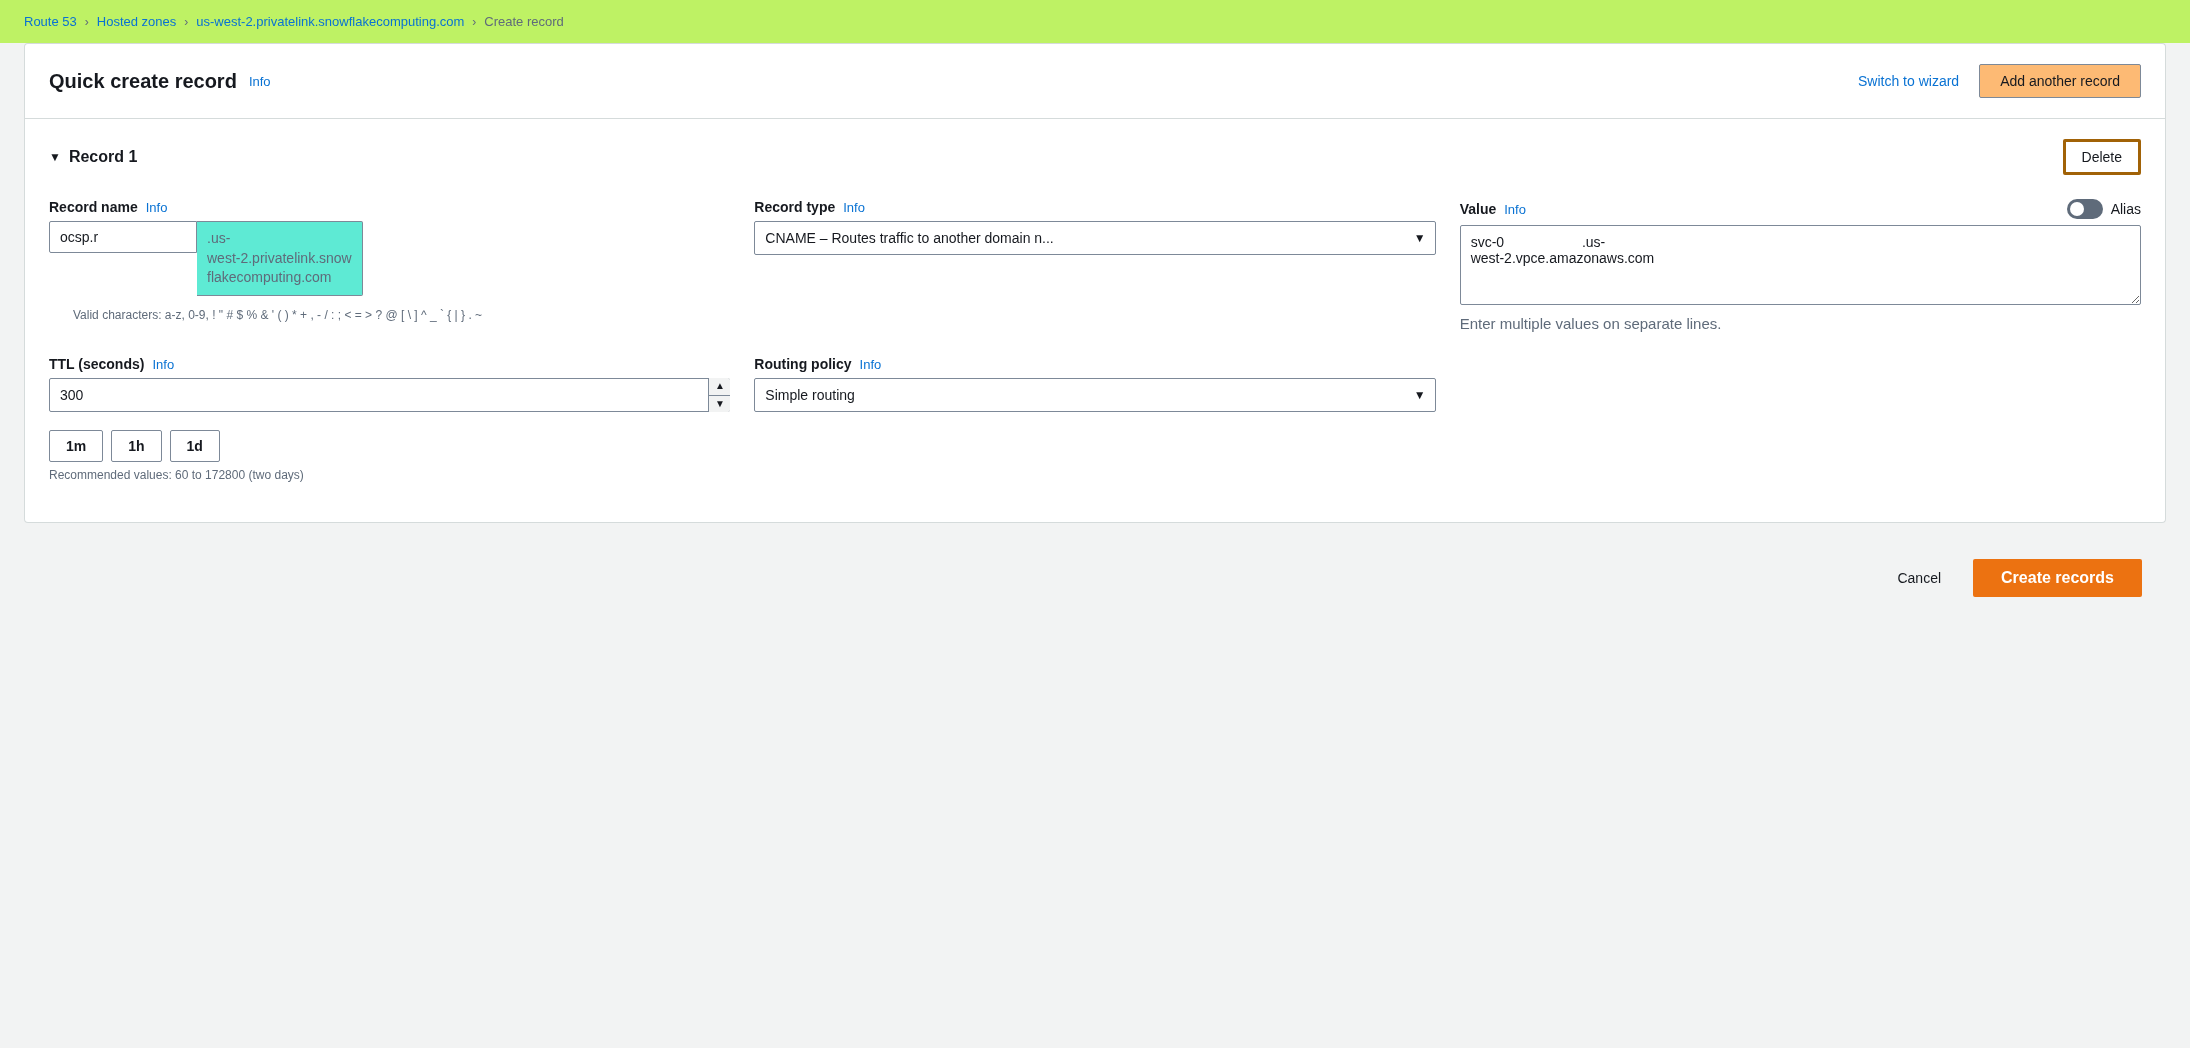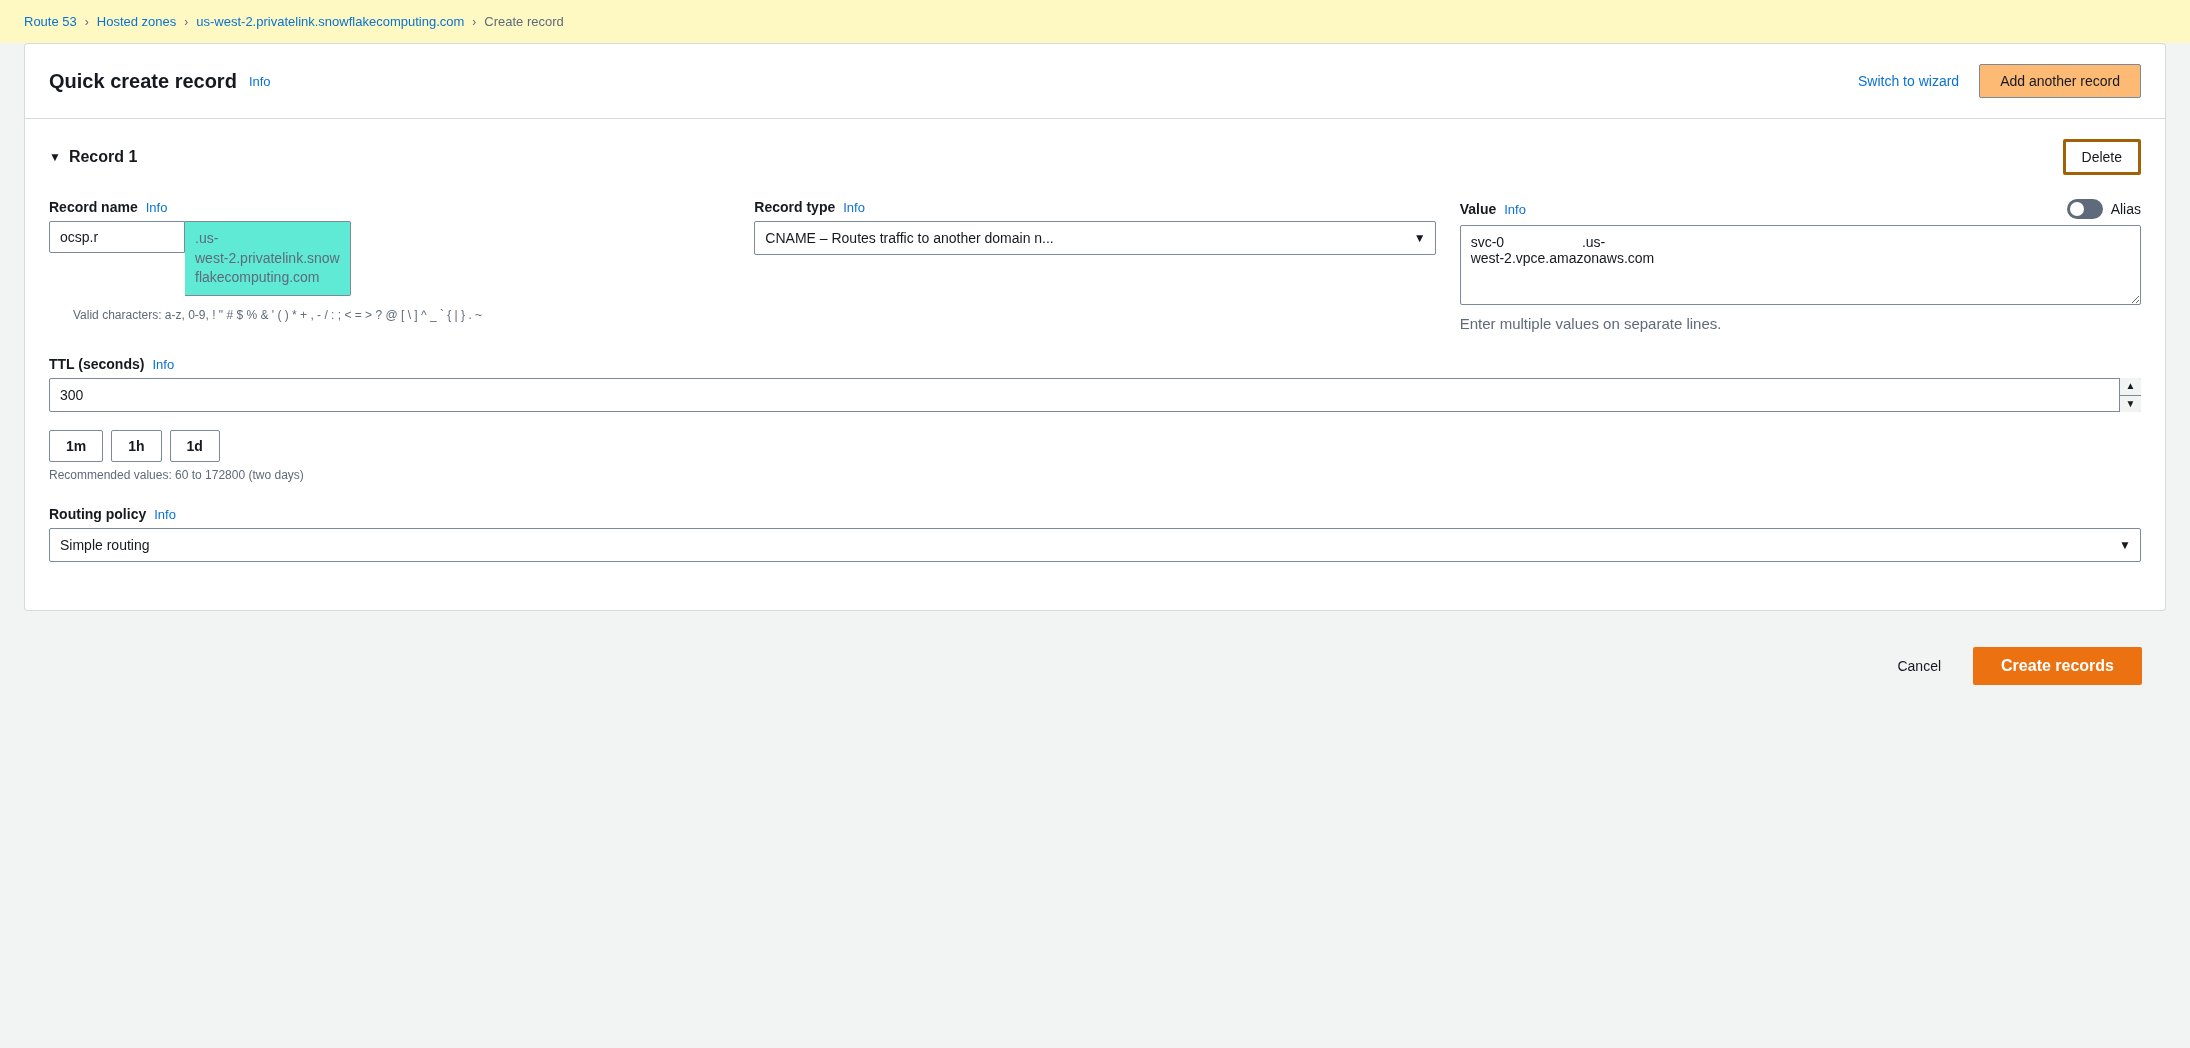--- a/index.html
+++ b/index.html
@@ -10,21 +10,21 @@
       color: #16191f;
       min-height: 100vh;
     }
 
     
     .breadcrumb {
       display: flex;
       align-items: center;
       gap: 8px;
       padding: 14px 24px;
-      background: #fef9c3;
+      background: #bef264;
       font-size: 13px;
     }
     .breadcrumb-link {
       color: #0972d3;
       cursor: pointer;
       text-decoration: none;
     }
     .breadcrumb-sep {
       color: #5f6b7a;
       font-size: 12px;
@@ -154,21 +154,21 @@
     .record-name-row {
       display: flex;
       align-items: flex-start;
       gap: 0;
     }
     .record-name-input {
       border: 1px solid #7d8998;
       border-radius: 2px 0 0 2px;
       padding: 7px 10px;
       font-size: 14px;
-      width: 136px;
+      width: 148px;
       outline: none;
       color: #16191f;
     }
     .domain-suffix {
       background: #5eead4;
       border: 1px solid #7d8998;
       border-left: none;
       border-radius: 0 2px 2px 0;
       padding: 7px 10px;
       font-size: 14px;
@@ -271,22 +271,23 @@
     }
     .value-hint {
       font-size: 15px;
       color: #5f6b7a;
       margin-top: 4px;
     }
 
     
     .form-grid-bottom {
       display: grid;
-      grid-template-columns: 1fr;
+      grid-template-columns: 1fr 1fr 1fr;
       gap: 24px;
+      margin-bottom: 16px;
     }
 
     .ttl-input-wrapper {
       position: relative;
     }
     .ttl-input {
       width: 100%;
       border: 1px solid #7d8998;
       border-radius: 2px;
       padding: 8px 30px 8px 10px;

